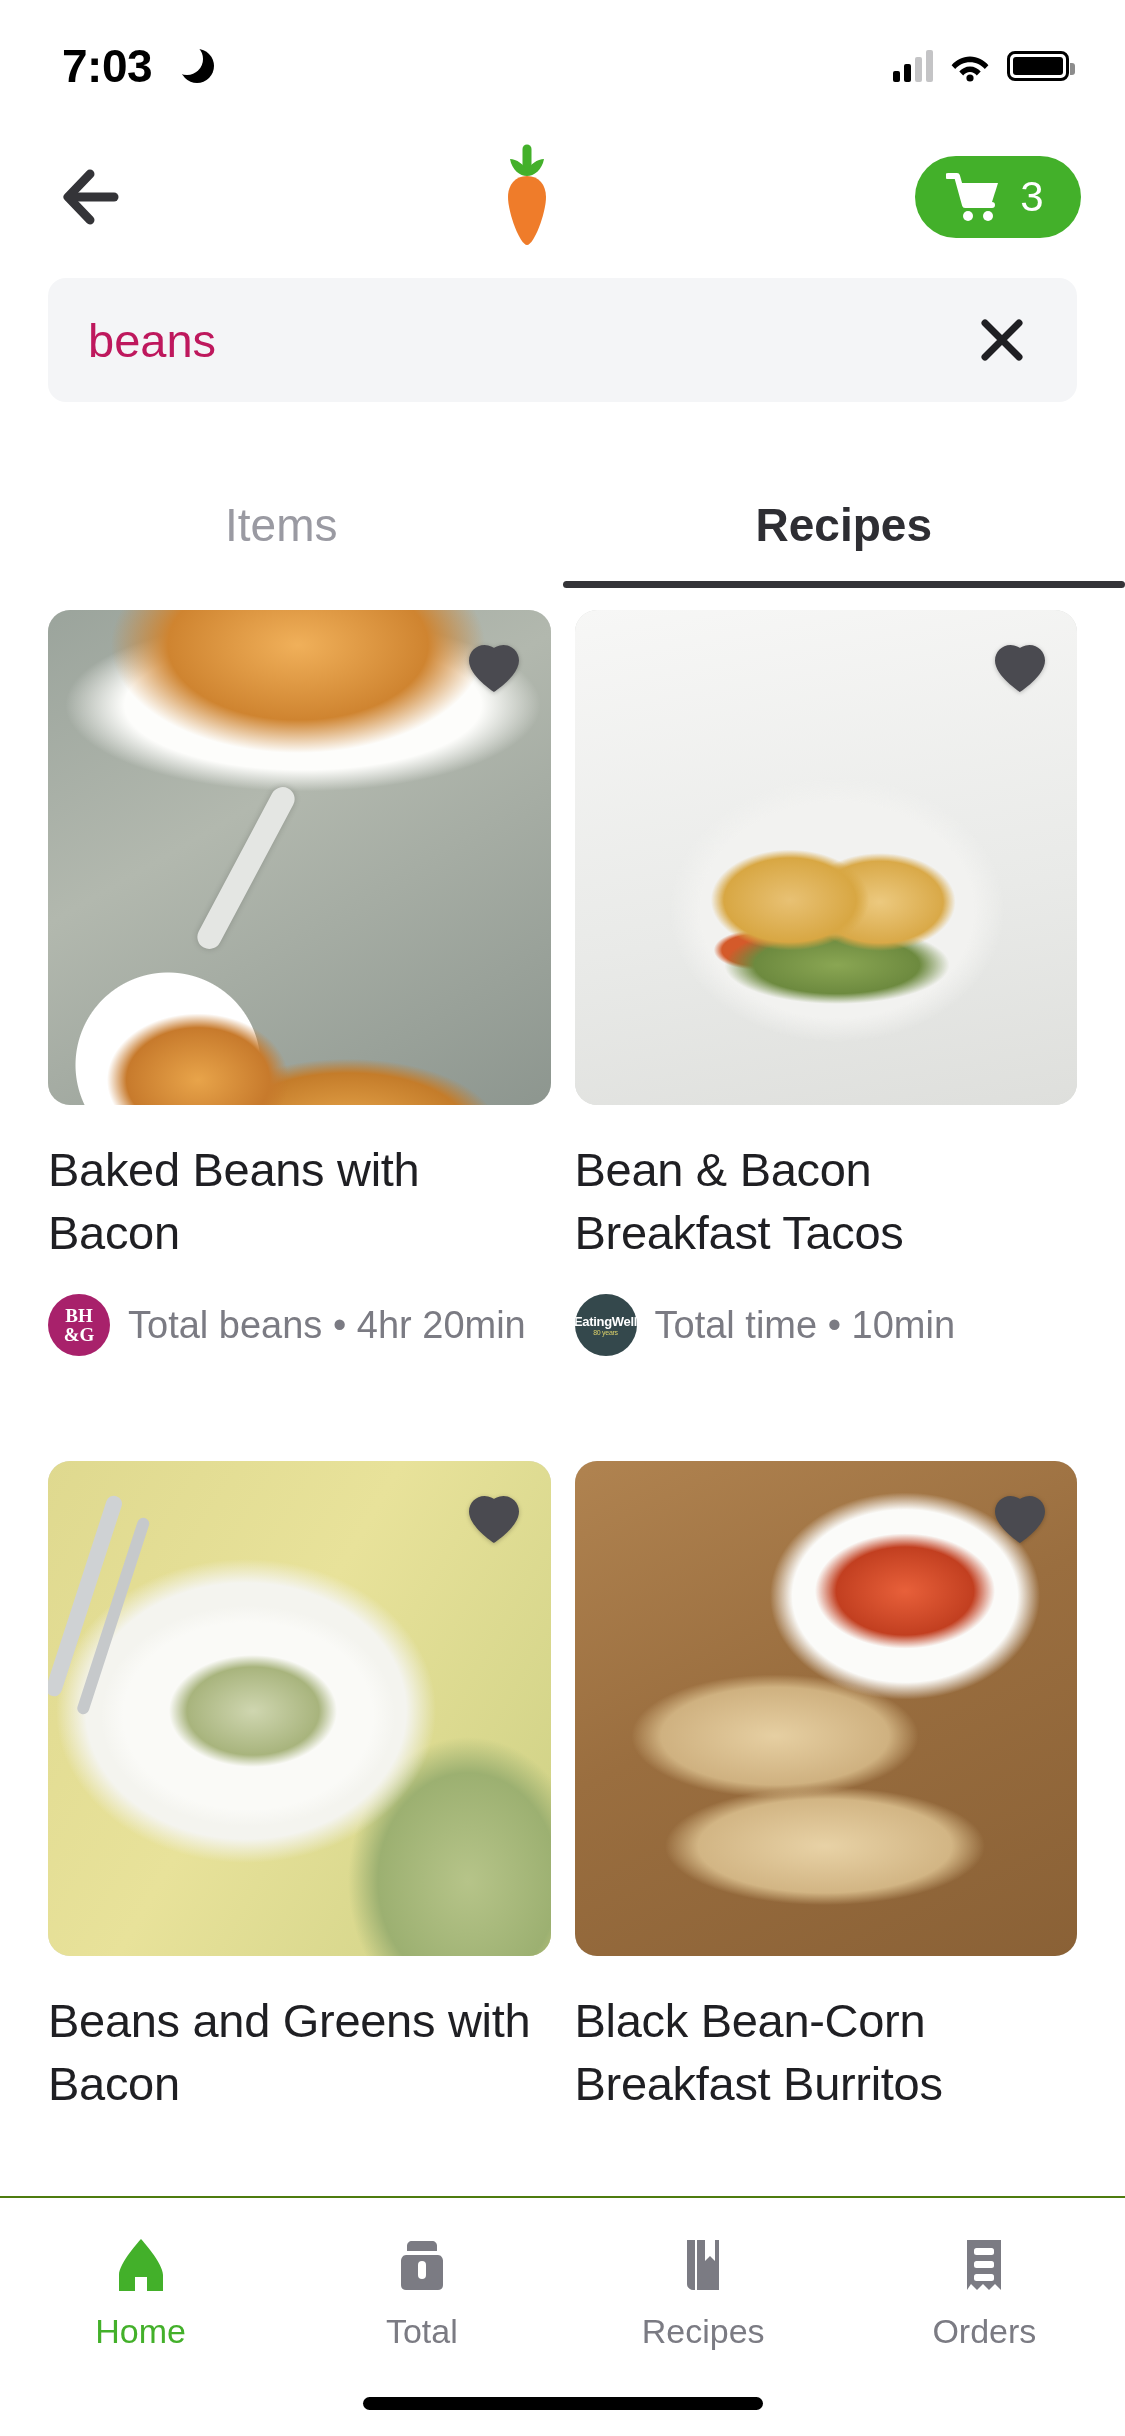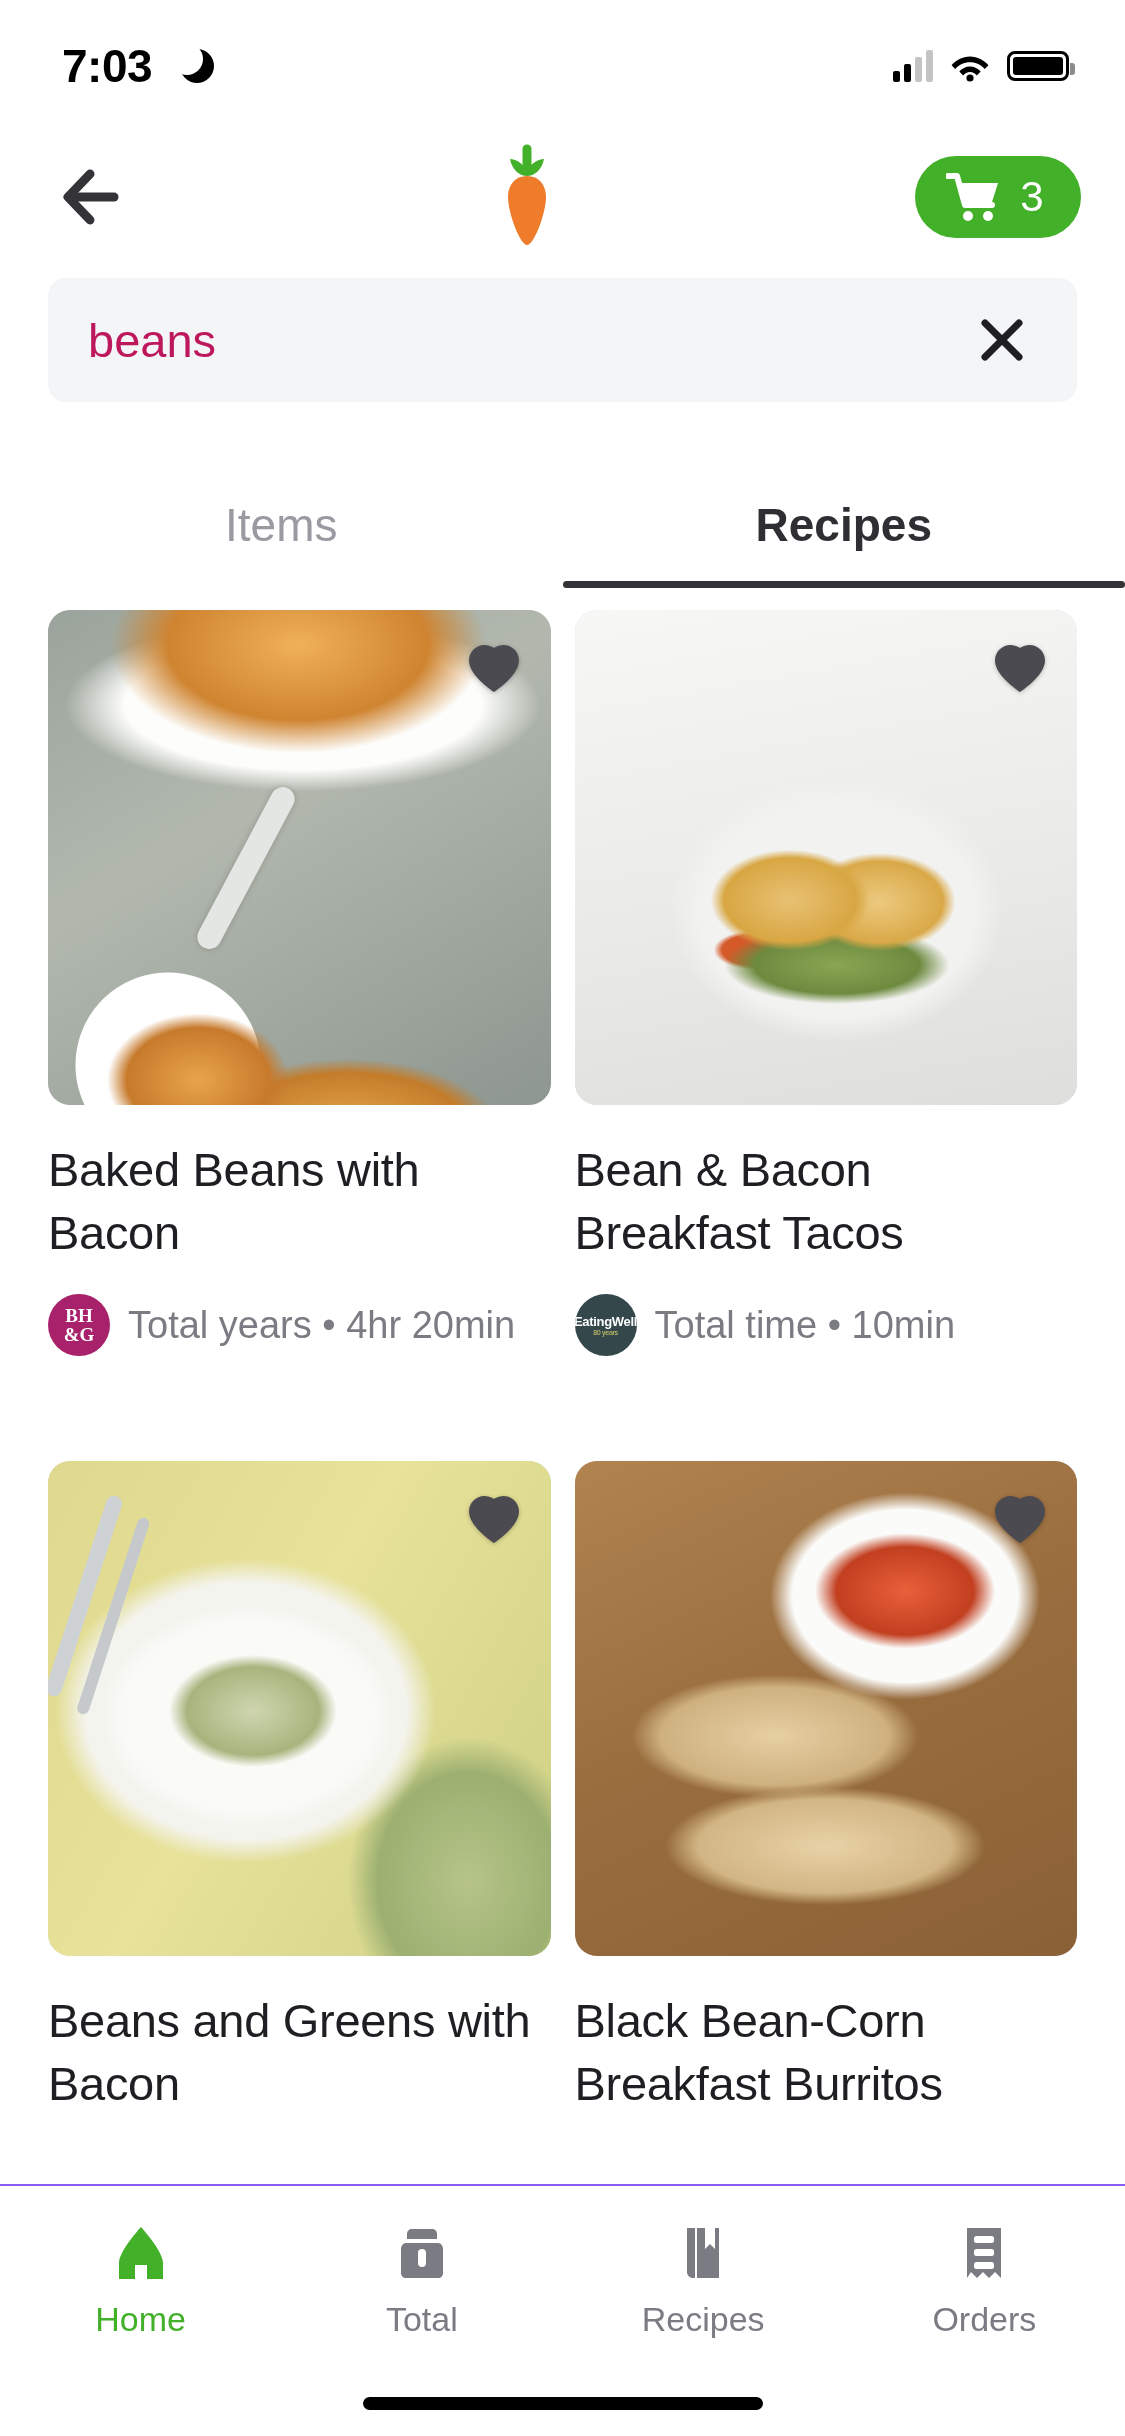--- a/index.html
+++ b/index.html
@@ -115,22 +115,22 @@
 
   
   .fade {
     position:absolute; left:0; bottom:235px; width:1125px; height:60px;
     background:linear-gradient(to bottom, rgba(255,255,255,0), #ffffff);
     pointer-events:none;
   }
 
   
   .bottomnav {
-    position:absolute; bottom:12px; left:0; width:1125px; height:240px;
-    background:#ffffff; border-top:2px solid #8b5cf6;
+    position:absolute; bottom:0; left:0; width:1125px; height:240px;
+    background:#ffffff; border-top:2px solid #4d7c0f;
     display:flex; align-items:flex-start; padding-top:34px;
   }
   .nav-item { flex:1; display:flex; flex-direction:column; align-items:center; gap:14px; }
   .nav-icon { height:66px; display:flex; align-items:center; justify-content:center; }
   .nav-label { font-size:34px; color:#7b7b83; }
   .nav-item.active .nav-label { color:#43B02A; }
 
   .home-indicator {
     position:absolute; bottom:26px; left:50%; transform:translateX(-50%);
     width:400px; height:13px; background:#000; border-radius:8px;
@@ -264,21 +264,21 @@
           <svg width="56" height="52" viewBox="0 0 56 52" aria-hidden="true">
             <path d="M28 49C28 49 3 33 3 17.5 3 8.9 9.9 2 18.5 2 23.6 2 28 5 28 5s4.4-3 9.5-3C46.1 2 53 8.9 53 17.5 53 33 28 49 28 49z" fill="#4a4a50"></path>
           </svg>
         </div>
       </div>
       <div class="card-title">Baked Beans with Bacon</div>
       <div class="card-meta">
         <div class="brand-badge" style="background:#A8216B">
           <span class="bhg-txt">BH<br>&amp;G</span>
         </div>
-        <div class="meta-text">Total years • 4hr 20min</div>
+        <div class="meta-text">Total beans • 4hr 20min</div>
       </div>
     </div>
 
     <div class="card">
       <div class="card-img">
         <div class="art art-tacos"></div>
         <div class="heart">
           <svg width="56" height="52" viewBox="0 0 56 52" aria-hidden="true">
             <path d="M28 49C28 49 3 33 3 17.5 3 8.9 9.9 2 18.5 2 23.6 2 28 5 28 5s4.4-3 9.5-3C46.1 2 53 8.9 53 17.5 53 33 28 49 28 49z" fill="#4a4a50"></path>
           </svg>

